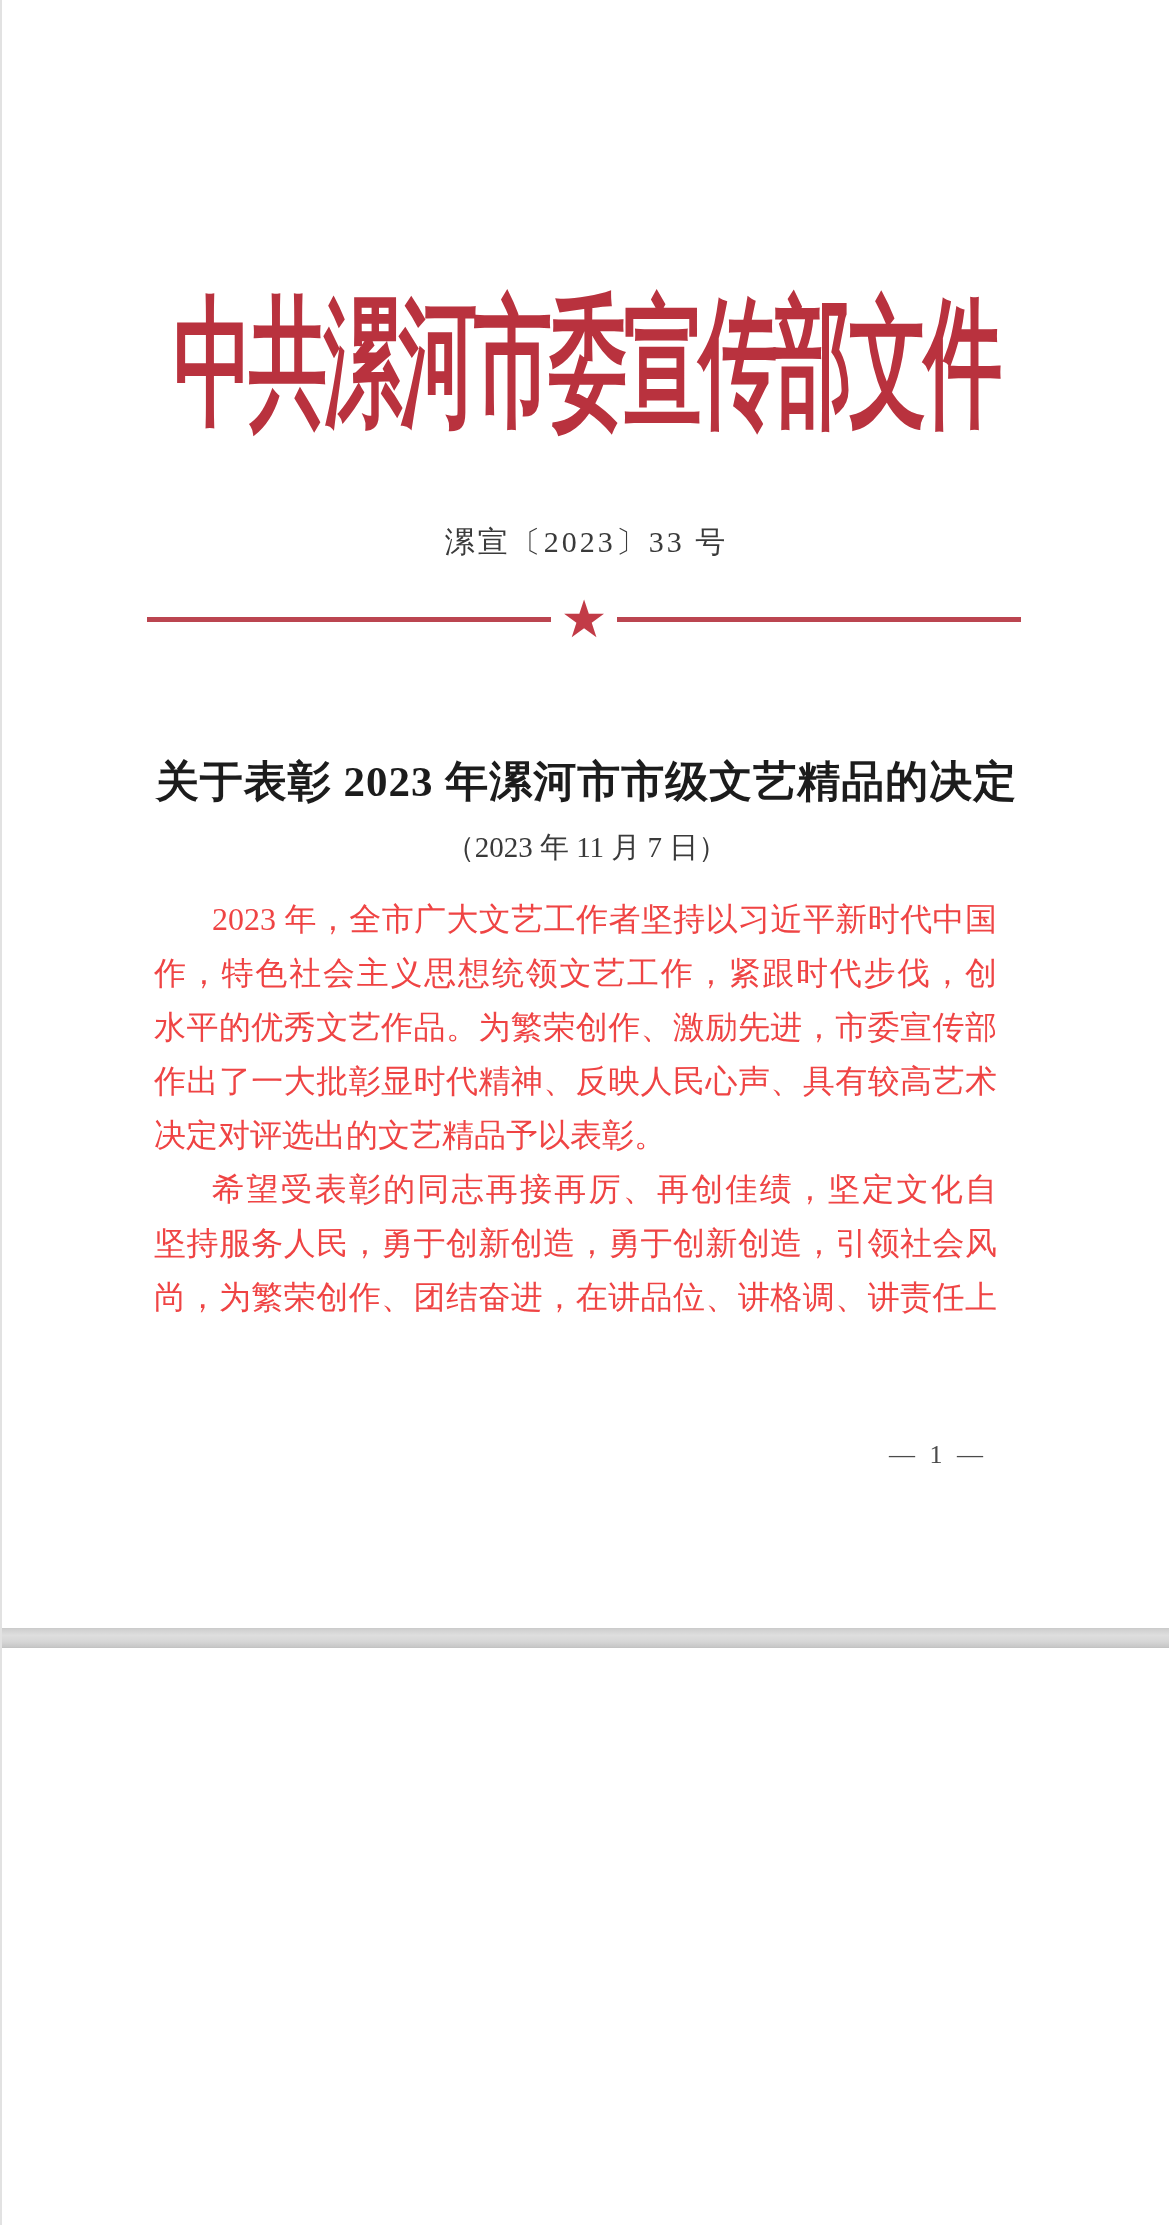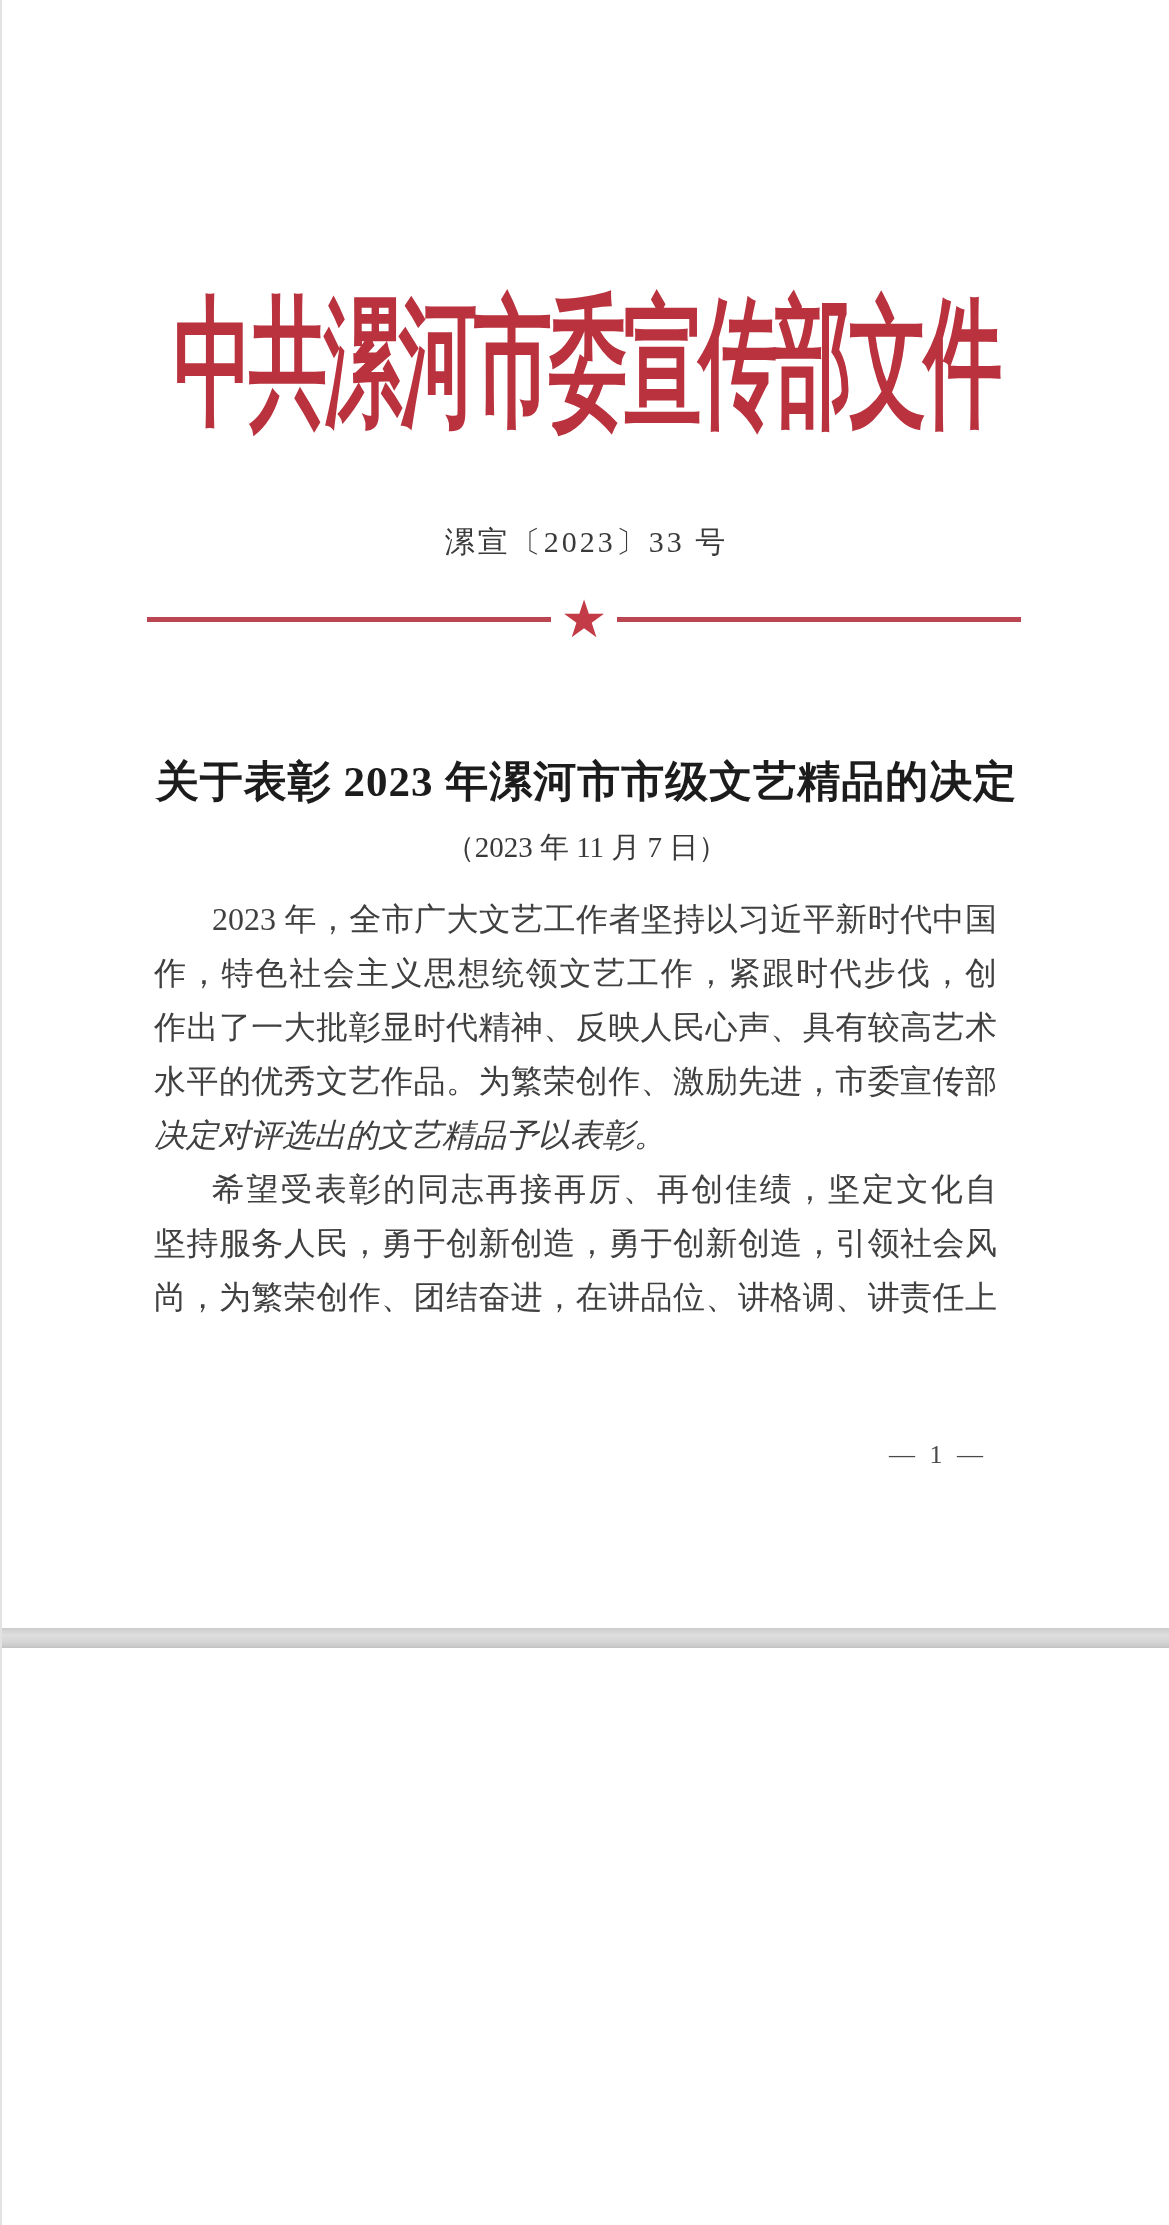--- a/index.html
+++ b/index.html
@@ -43,25 +43,25 @@
     position:absolute;top:756px;left:0;width:100%;margin:0;
     text-align:center;font-size:43px;line-height:52px;font-weight:bold;
     letter-spacing:1px;color:#1c1c1c;
   }
   .doc-date{
     position:absolute;top:828px;left:0;width:100%;
     text-align:center;font-size:29px;color:#3a3a3a;
   }
   .body-block{
     position:absolute;left:152px;right:174px;
-    font-size:32px;line-height:54px;color:#404040;
+    font-size:32px;line-height:54px;color:#ef4444;
   }
   .body1{top:892px;}
   .bl{height:54px;overflow:hidden;text-align:justify;text-align-last:justify;}
-  .bl.end{text-align-last:left;font-style:italic;}
+  .bl.end{text-align-last:left;}
   .bl.ind{text-indent:58px;}
   .page-no{
     position:absolute;top:1440px;right:184px;
     font-size:26px;letter-spacing:4px;color:#4a4a4a;
   }
 </style>
 </head>
 <body>
 
 <div class="canvas">
@@ -78,22 +78,22 @@
       <span class="seg"></span>
     </div>
 
     <h2 class="doc-title">关于表彰 2023 年漯河市市级文艺精品的决定</h2>
 
     <div class="doc-date">（2023 年 11 月 7 日）</div>
 
     <div class="body-block body1">
       <div class="bl ind">2023 年，全市广大文艺工作者坚持以习近平新时代中国</div>
       <div class="bl">作，特色社会主义思想统领文艺工作，紧跟时代步伐，创</div>
+      <div class="bl">水平的优秀文艺作品。为繁荣创作、激励先进，市委宣传部</div>
       <div class="bl">作出了一大批彰显时代精神、反映人民心声、具有较高艺术</div>
-      <div class="bl">水平的优秀文艺作品。为繁荣创作、激励先进，市委宣传部</div>
       <div class="bl end">决定对评选出的文艺精品予以表彰。</div>
       <div class="bl ind">希望受表彰的同志再接再厉、再创佳绩，坚定文化自信，</div>
       <div class="bl">坚持服务人民，勇于创新创造，勇于创新创造，引领社会风</div>
       <div class="bl">尚，为繁荣创作、团结奋进，在讲品位、讲格调、讲责任上用</div>
     </div>
 
     <div class="page-no">— 1 —</div>
 
   </section>
 

